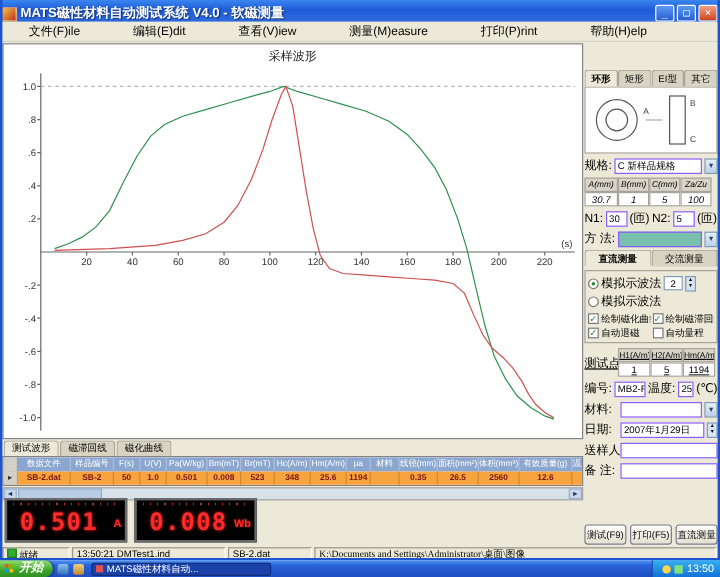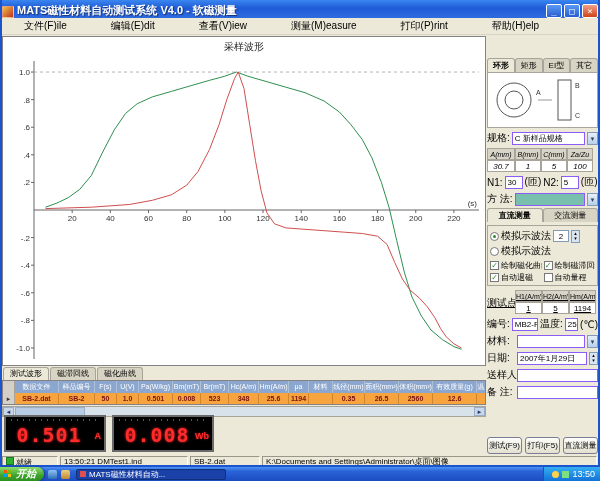--- a/index.html
+++ b/index.html
@@ -75,21 +75,21 @@
 
 .action-btns{position:absolute;left:487px;top:437px;width:111px;display:flex;gap:3px;}
 .abtn{flex:1;height:17px;font-size:8px;line-height:15px;text-align:center;background:linear-gradient(#fdfdfa,#e3e0d0);border:1px solid #7c7c94;border-radius:3px;overflow:hidden;white-space:nowrap;}
 
 
 .statusbar{position:absolute;left:0;top:455px;width:600px;height:12px;display:flex;gap:2px;padding:1px 3px 0 2px;background:#ece9d8;font-size:8px;}
 .sseg{border:1px solid;border-color:#9a968a #fdfdfa #fdfdfa #9a968a;line-height:9px;padding:0 3px;overflow:hidden;white-space:nowrap;}
 .sseg:nth-child(1){width:56px;}
 .sseg:nth-child(2){width:128px;}
 .sseg:nth-child(3){width:70px;}
-.sseg:nth-child(4){flex:1;}
+.sseg:nth-child(4){flex:1;font-family:Liberation Serif, serif;}
 .sseg:nth-child(1)::before{content:"";display:inline-block;width:6px;height:6px;background:#2fae2f;border:1px solid #1d7a1d;margin-right:2px;}
 
 
 .taskbar{position:absolute;left:0;top:467px;width:600px;height:14px;background:linear-gradient(180deg,#4e94f6 0%,#2a63d8 30%,#1c4cc0 100%);display:flex;align-items:center;z-index:60;}
 .startbtn{height:14px;padding:0 8px 0 16px;background:linear-gradient(180deg,#8fdf6e,#3da32c 60%,#2e8f22);border-radius:0 7px 7px 0;color:#fff;font-weight:bold;font-style:italic;font-size:10px;line-height:13px;position:relative;box-shadow:1px 0 2px rgba(0,0,0,.4);}
 .startbtn::before{content:"";position:absolute;left:4px;top:3px;width:3px;height:3px;background:#f65314;box-shadow:4px 0 0 #7cbb00,0 4px 0 #00a1f1,4px 4px 0 #ffbb00;}
 .qicon{width:9px;height:9px;margin-left:4px;border-radius:2px;}
 .qicon.q1{background:linear-gradient(#8fc3f0,#2f6fb8);}
 .qicon.q2{background:linear-gradient(#f0d080,#c08830);}
 .taskbtn{margin-left:6px;width:150px;height:11px;background:#1a41a8;border:1px solid #10307e;border-radius:2px;color:#fff;font-size:8px;line-height:10px;padding:0 3px;overflow:hidden;white-space:nowrap;}

